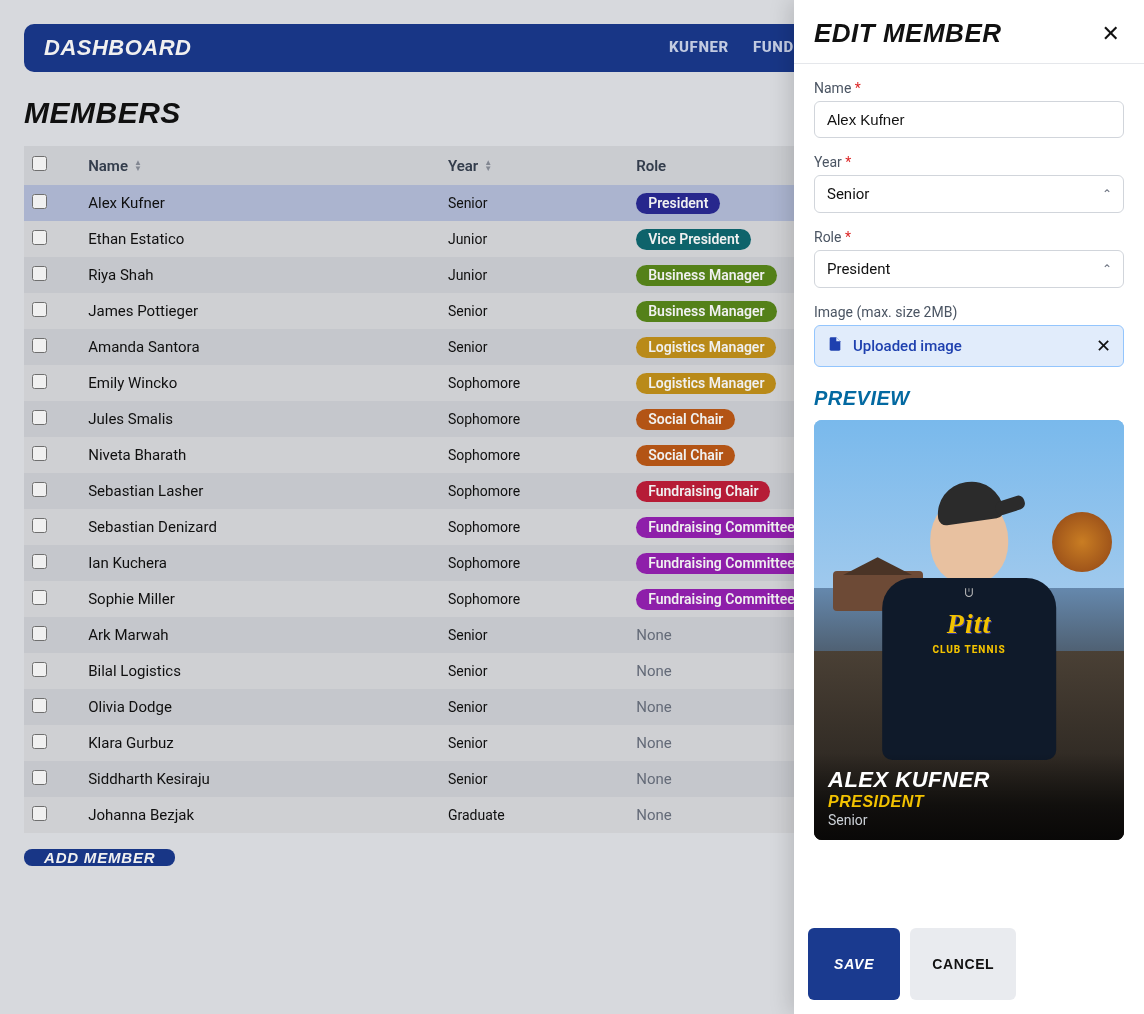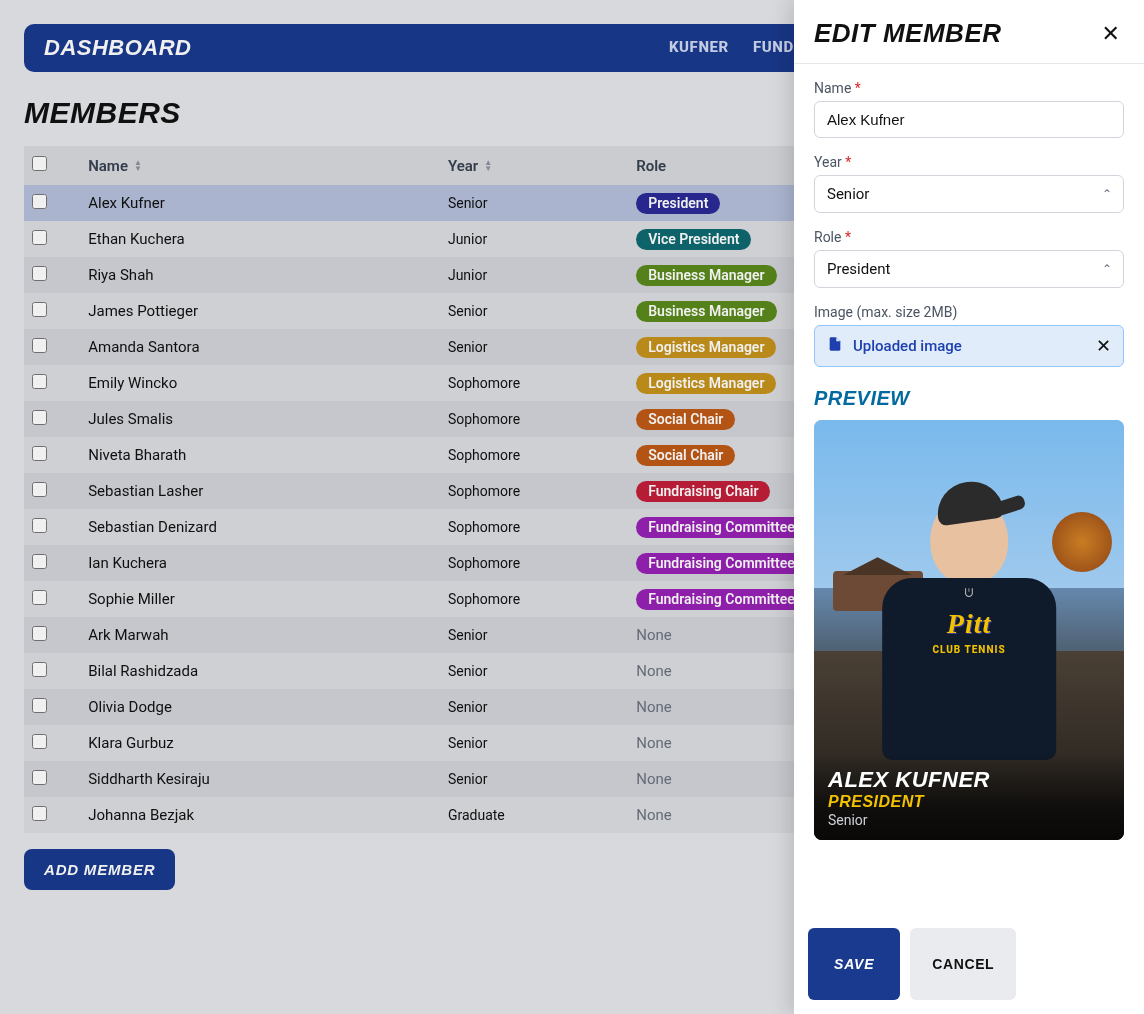--- a/index.html
+++ b/index.html
@@ -122,21 +122,21 @@
     align-items: center; justify-content: center;
     color:#fff;
   }
   .check-circle svg { width: 11px; height: 11px; }
   .add-btn {
     margin-top: 16px;
     background: #1a3a8f;
     color:#fff;
     border: none;
     border-radius: 8px;
-    padding: 12px 20px;
+    padding: 0 20px;
     font-weight: 900;
     font-style: italic;
     letter-spacing: 0.8px;
     font-size: 15px;
     cursor: pointer;
   }
   
   .drawer {
     position: absolute;
     top: 0; right: 0; bottom: 0;
@@ -330,21 +330,21 @@
           <td class="col-year" style="font-size: 14px;">Senior</td>
           <td class="col-role"><span class="pill" style="background: rgb(42, 42, 150);">President</span></td>
           <td class="col-img"><span class="check-circle">
               <svg viewBox="0 0 24 24" fill="none" stroke="#fff" stroke-width="3">
                 <polyline points="5 13 10 18 19 7"></polyline>
               </svg>
             </span></td>
         </tr>
         <tr>
           <td class="col-check"><input type="checkbox" style=""></td>
-          <td class="col-name">Ethan Kuchera</td>
+          <td class="col-name">Ethan Estatico</td>
           <td class="col-year" style="font-size: 14px;">Junior</td>
           <td class="col-role"><span class="pill" style="background: rgb(15, 106, 114);">Vice President</span></td>
           <td class="col-img"><span class="check-circle">
               <svg viewBox="0 0 24 24" fill="none" stroke="#fff" stroke-width="3">
                 <polyline points="5 13 10 18 19 7"></polyline>
               </svg>
             </span></td>
         </tr>
         <tr>
           <td class="col-check"><input type="checkbox" style=""></td>
@@ -446,21 +446,21 @@
         </tr>
         <tr>
           <td class="col-check"><input type="checkbox" style=""></td>
           <td class="col-name">Ark Marwah</td>
           <td class="col-year" style="font-size: 14px;">Senior</td>
           <td class="col-role"><span class="role-none">None</span></td>
           <td class="col-img"></td>
         </tr>
         <tr>
           <td class="col-check"><input type="checkbox" style=""></td>
-          <td class="col-name">Bilal Rashidzada</td>
+          <td class="col-name">Bilal Logistics</td>
           <td class="col-year" style="font-size: 14px;">Senior</td>
           <td class="col-role"><span class="role-none">None</span></td>
           <td class="col-img"><span class="check-circle">
               <svg viewBox="0 0 24 24" fill="none" stroke="#fff" stroke-width="3">
                 <polyline points="5 13 10 18 19 7"></polyline>
               </svg>
             </span></td>
         </tr>
         <tr>
           <td class="col-check"><input type="checkbox" style=""></td>

